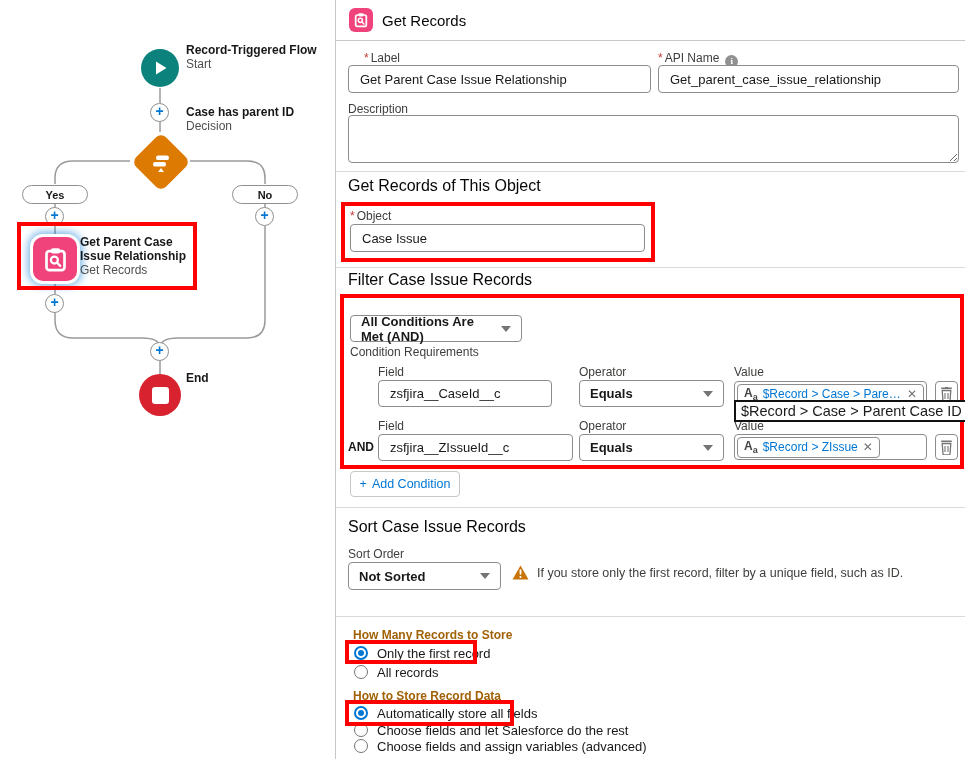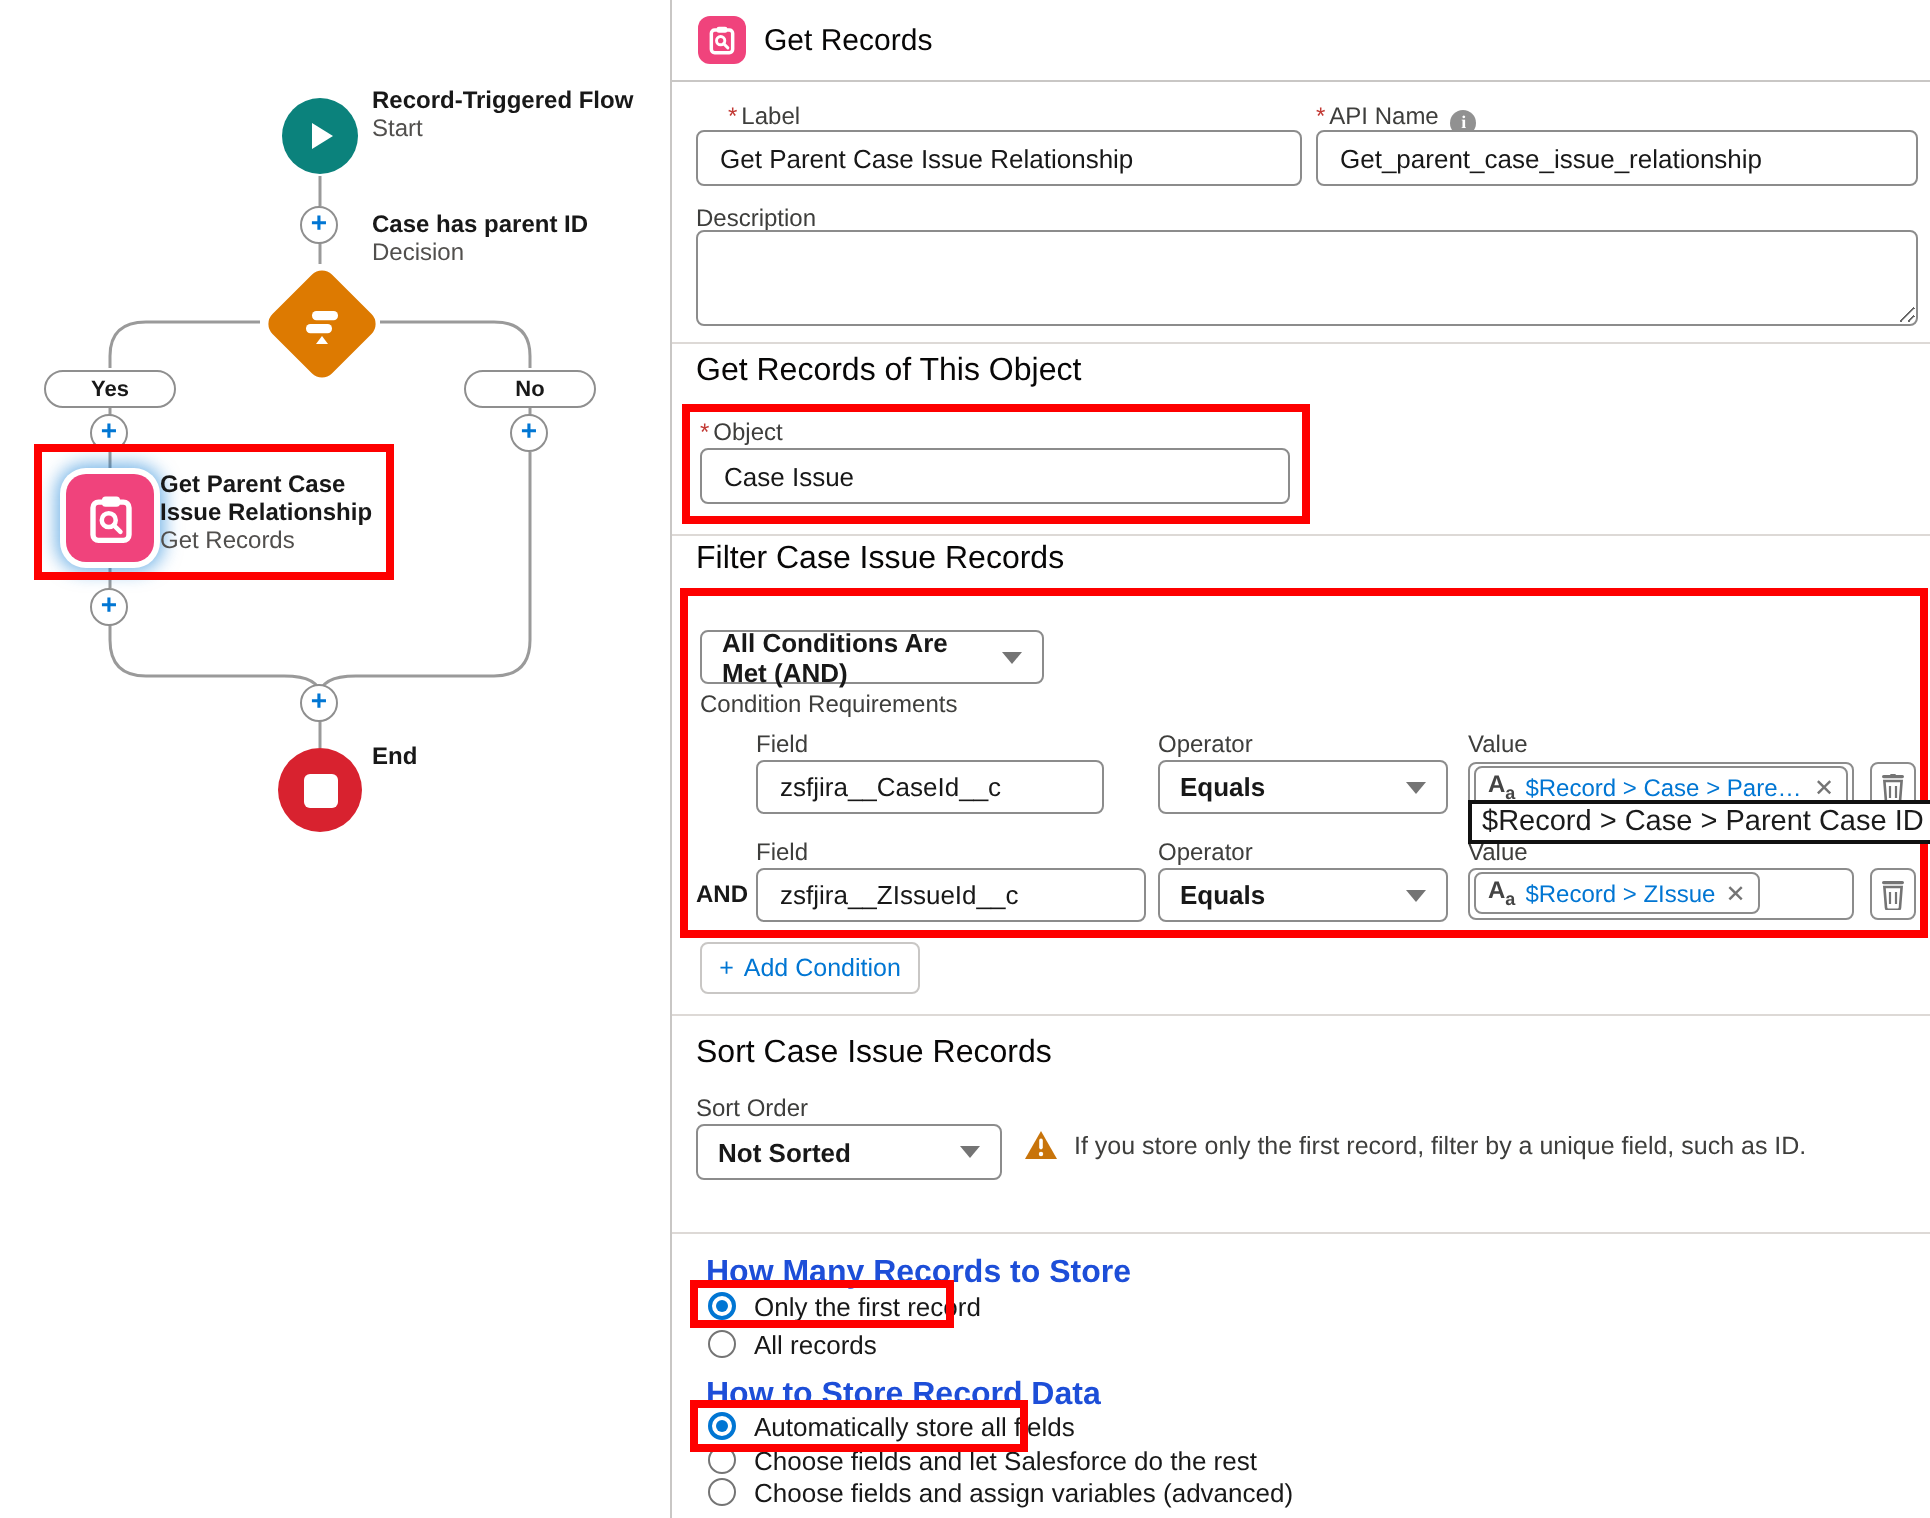--- a/index.html
+++ b/index.html
@@ -74,21 +74,21 @@
   .sect-head { position:absolute; font-size:16px; font-weight:400; color:#080707; }
   .divider { position:absolute; left:0; width:630px; height:1px; background:#ddd9d6; }
   .selectbox {
     position:absolute; height:27px; border:1px solid #8c8c8c; border-radius:4px; background:#fff;
     display:flex; align-items:center; justify-content:space-between; padding:0 10px; cursor:pointer;
   }
   .selectbox .sval { font-size:13px; font-weight:bold; color:#181818; }
   .chev { color:#747474; flex:none; margin-left:6px; }
   .combobox {
     position:absolute; height:26px; border:1px solid #8c8c8c; border-radius:4px; background:#fff;
-    display:flex; align-items:flex-start; padding:1px 2px; overflow:hidden;
+    display:flex; align-items:center; padding:1px 2px; overflow:hidden;
   }
   .pill {
     display:inline-flex; align-items:center; height:21px; border:1px solid #8c8c8c; border-radius:4px;
     padding:0 6px; gap:5px; background:#fff; max-width:100%; white-space:nowrap;
   }
   .aa { font-size:12px; font-weight:bold; color:#444; flex:none; }
   .aa sub { font-size:9px; }
   .pill-text { font-size:12px; color:#0176d3; overflow:hidden; text-overflow:ellipsis; white-space:nowrap; }
   .pill-x { font-size:12px; color:#747474; cursor:pointer; flex:none; }
   .trash-btn {
@@ -101,21 +101,21 @@
     display:flex; align-items:center;
   }
   .add-cond-btn {
     position:absolute; left:14px; top:471px; width:110px; height:26px;
     border:1px solid #c9c7c5; border-radius:4px; background:#fff; cursor:pointer;
     display:flex; align-items:center; justify-content:center; gap:5px;
     color:#0176d3; font-size:12.5px; font-family:inherit;
   }
   .warn-row { position:absolute; left:176px; top:565px; display:flex; align-items:center; gap:8px; }
   .warn-text { font-size:12.5px; color:#3e3e3c; }
-  .grp-label { position:absolute; font-size:16px; font-weight:bold; color:#1d4ed8; }
+  .grp-label { position:absolute; font-size:12px; font-weight:bold; color:#a16207; }
   .radio-row { position:absolute; display:flex; align-items:center; gap:9px; height:18px; }
   .radio {
     width:14px; height:14px; border-radius:50%; border:1.5px solid #747474; background:#fff;
     flex:none; cursor:pointer; position:relative;
   }
   .radio.checked { border:2px solid #0176d3; }
   .radio.checked::after {
     content:""; position:absolute; left:2px; top:2px; width:6px; height:6px;
     border-radius:50%; background:#0176d3;
   }

